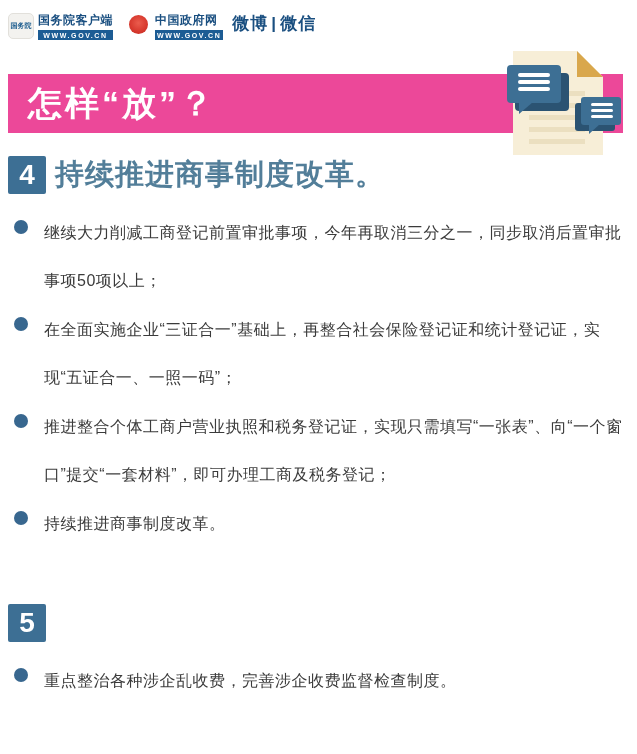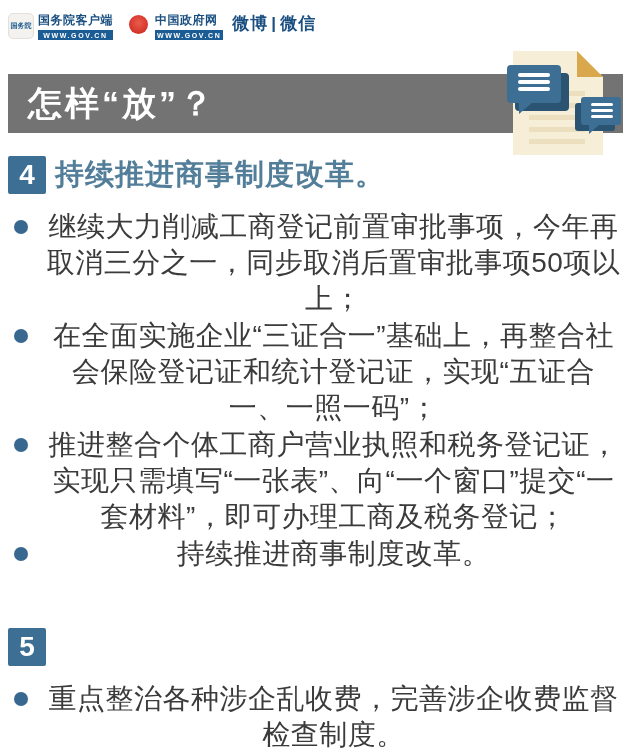--- a/index.html
+++ b/index.html
@@ -19,21 +19,21 @@
   .logo-url { background:#1c5c94; color:#ffffff; font-size:7px; font-weight:bold; letter-spacing:1.6px;
               text-align:center; padding:2px 2px 1px 2px; margin-top:1px; white-space:nowrap; }
   .emblem { width:19px; height:19px; border-radius:50%; margin:3px 3px 0 16px;
             background:radial-gradient(circle at 50% 42%, #ea5c4d 0%, #d93b30 55%, #c02a1f 100%); }
   .social { display:flex; align-items:center; margin-left:9px; 
             font-size:17px; font-weight:bold; color:#1a4f80; letter-spacing:1px; }
   .social .sep { margin:0 3px; font-weight:bold; }
 
   
   .banner-row { position:relative; margin-top:28px; height:59px; }
-  .banner { margin:0 14px 0 8px; height:59px; background:#737373; display:flex; align-items:center; }
+  .banner { margin:0 14px 0 8px; height:59px; background:#ec4899; display:flex; align-items:center; }
   .banner-title { color:#ffffff; font-weight:bold; font-size:34px; padding-left:20px; letter-spacing:3px; }
 
   
   .doc-icon { position:absolute; top:-23px; right:14px; width:118px; height:110px; }
   .paper { position:absolute; left:8px; top:0; width:90px; height:104px; background:#f7eed7;
            clip-path:polygon(0 0, 64px 0, 90px 26px, 90px 104px, 0 104px); }
   .paper-fold { position:absolute; left:72px; top:0; width:0; height:0;
                 border-bottom:26px solid #d9a74c; border-right:26px solid transparent; }
   .paper-line { position:absolute; left:24px; width:56px; height:5px; background:#ebdfc0; }
   .pl1 { top:40px; } .pl2 { top:52px; } .pl3 { top:64px; } .pl4 { top:76px; } .pl5 { top:88px; }
@@ -55,22 +55,22 @@
 
   
   .section { margin-top:23px; }
   .section.second { margin-top:56px; }
   .section-head { display:flex; align-items:center; margin-left:8px; height:38px; }
   .num-badge { width:38px; height:38px; background:#3d6f94; color:#ffffff; font-size:28px; font-weight:bold;
                display:flex; align-items:center; justify-content:center; border-radius:2px; flex:0 0 38px; }
   .section-title { margin-left:9px; color:#527e99; font-size:29px; font-weight:bold;
                    letter-spacing:1px; white-space:nowrap; }
   ul.bullets { list-style:none; margin:15px 14px 0 14px; padding:0; }
-  ul.bullets li { position:relative; padding-left:30px; font-size:28px; line-height:36px;
-                  color:#3b3b3b; letter-spacing:0.5px; margin-bottom:1px;text-align:center; }
+  ul.bullets li { position:relative; padding-left:30px; font-size:16px; line-height:48px;
+                  color:#3b3b3b; letter-spacing:0.5px; margin-bottom:1px; }
   .dot { position:absolute; left:0; top:11px; width:14px; height:14px; border-radius:50%; background:#38678f; }
 </style>
 </head>
 <body>
 
 <div class="page">
 
   <header class="masthead">
     <div class="logo-block">
       <div class="app-icon">

